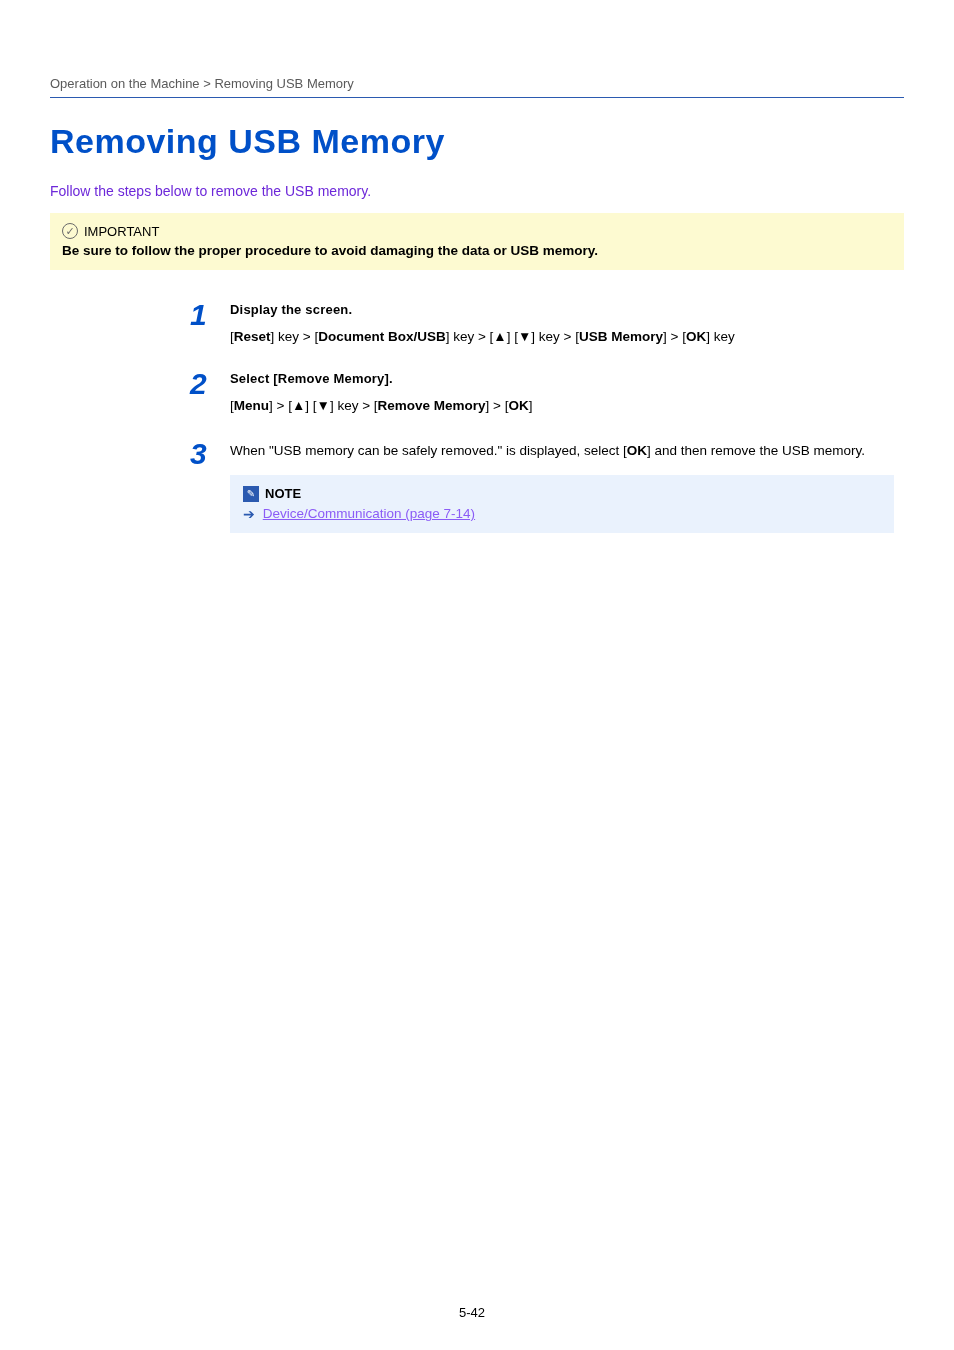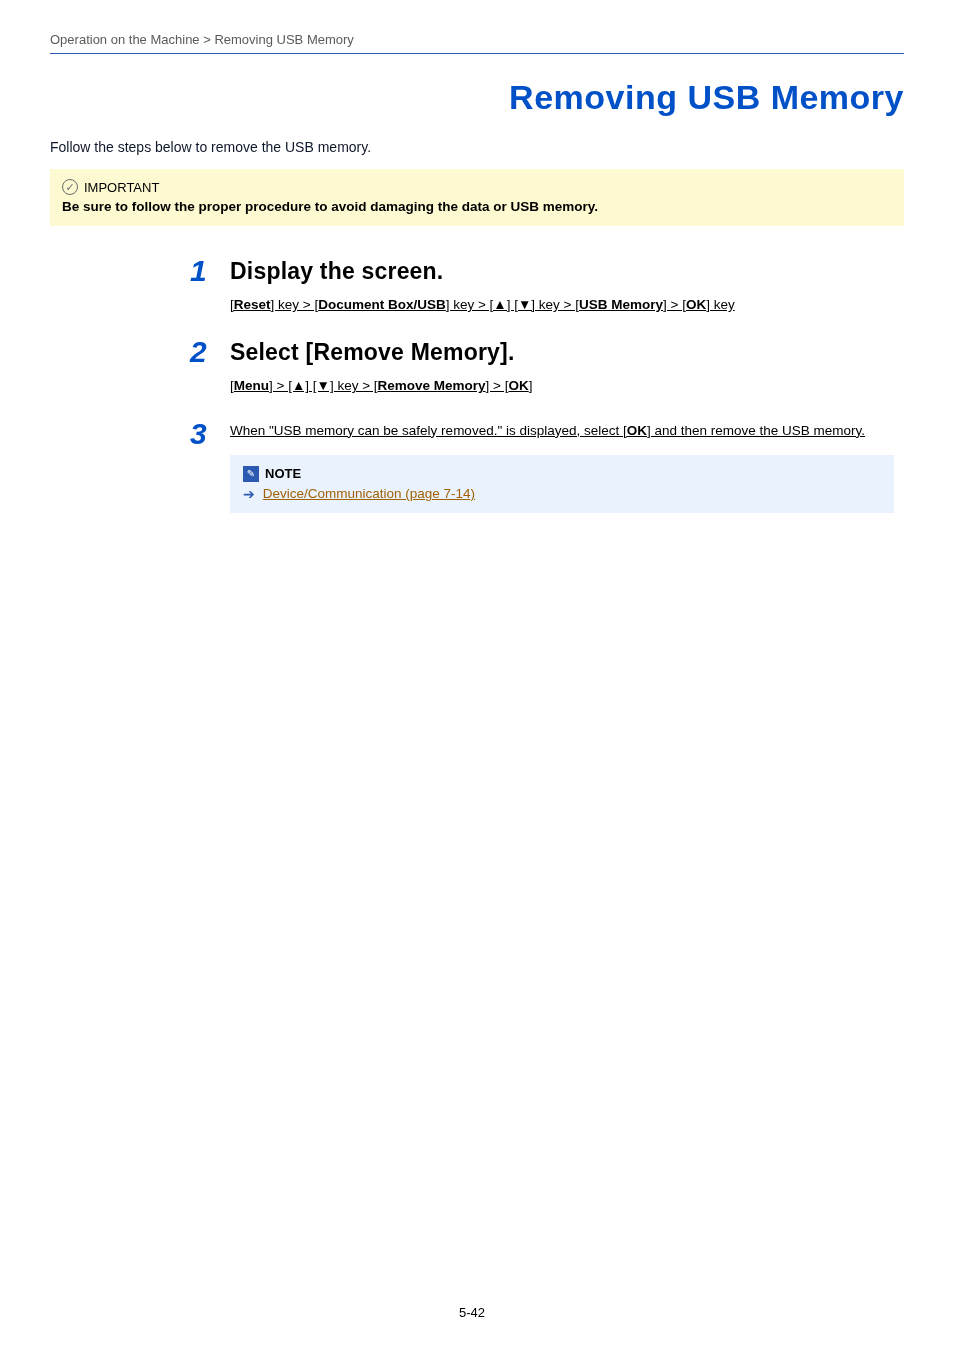--- a/index.html
+++ b/index.html
@@ -10,43 +10,43 @@
     body {
       font-family: Arial, Helvetica, sans-serif;
       background: #ffffff;
       width: 954px;
       height: 1350px;
       position: relative;
       color: #000;
     }
     .page {
       padding: 32px 50px 13px 50px;
+      margin-top: 44px;
     }
     .breadcrumb {
       font-size: 13px;
       color: #5a5a5a;
       padding-bottom: 6px;
     }
     .hr-line {
       border: none;
       border-top: 1.5px solid #2b5ab0;
       margin-bottom: 24px;
     }
     .main-title {
       font-size: 34px;
       font-weight: 900;
       color: #0050c8;
       letter-spacing: 0.5px;
       margin-bottom: 22px;
       font-family: Arial Black, Arial, sans-serif;
-      text-align: right;
     }
     .intro {
       font-size: 14px;
-      color: #0f172a;
+      color: #6d28d9;
       margin-bottom: 14px;
     }
     .important-box {
       background: #fdfad1;
       padding: 10px 12px 12px 12px;
       margin-bottom: 30px;
     }
     .important-header {
       display: flex;
       align-items: center;
@@ -91,30 +91,29 @@
       font-family: Arial Black, Arial, sans-serif;
       line-height: 1;
       min-width: 22px;
       font-style: italic;
     }
     .step-body {
       flex: 1;
       padding-top: 2px;
     }
     .step-title {
-      font-size: 23px;
+      font-size: 13px;
       font-weight: 900;
       font-family: Arial Black, Arial, sans-serif;
       margin-bottom: 10px;
       letter-spacing: 0.2px;
     }
     .step-instr {
       font-size: 13.5px;
       line-height: 1.5;
-      text-decoration: underline;
     }
     .step-instr .b {
       font-weight: bold;
     }
     .note-box {
       background: #eaf2fd;
       border: 1px solid #eaf2fd;
       padding: 10px 12px;
       margin-top: 14px;
     }
@@ -146,21 +145,21 @@
     .xref {
       display: flex;
       align-items: center;
       gap: 8px;
     }
     .xref-arrow {
       color: #2b5ab0;
       font-size: 14px;
     }
     .xref-link {
-      color: #a16207;
+      color: #8b5cf6;
       text-decoration: underline;
       font-size: 13.5px;
     }
     .page-number {
       position: absolute;
       bottom: 30px;
       left: 0;
       right: 10px;
       text-align: center;
       font-size: 13px;

